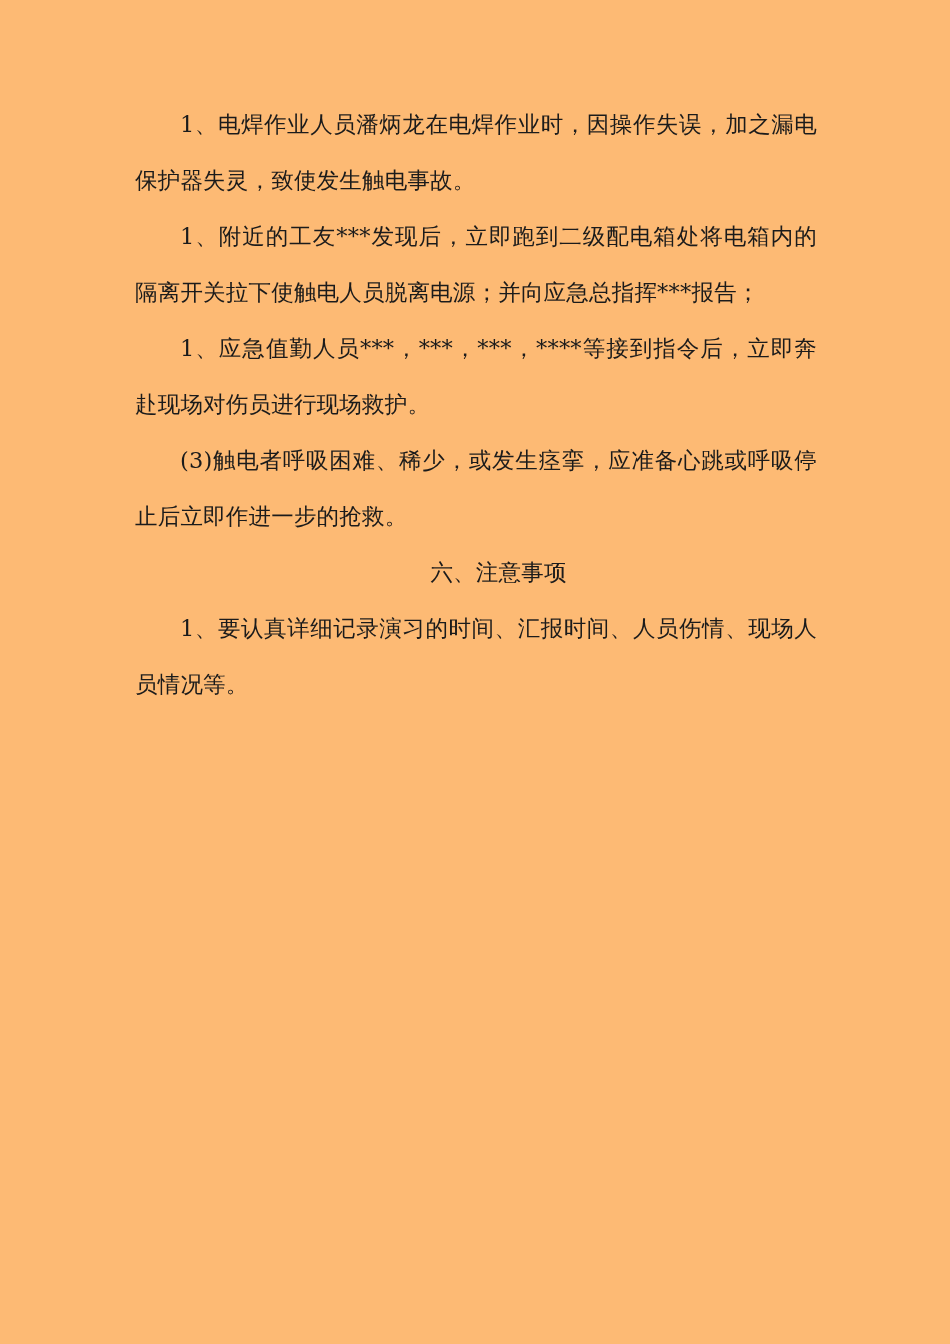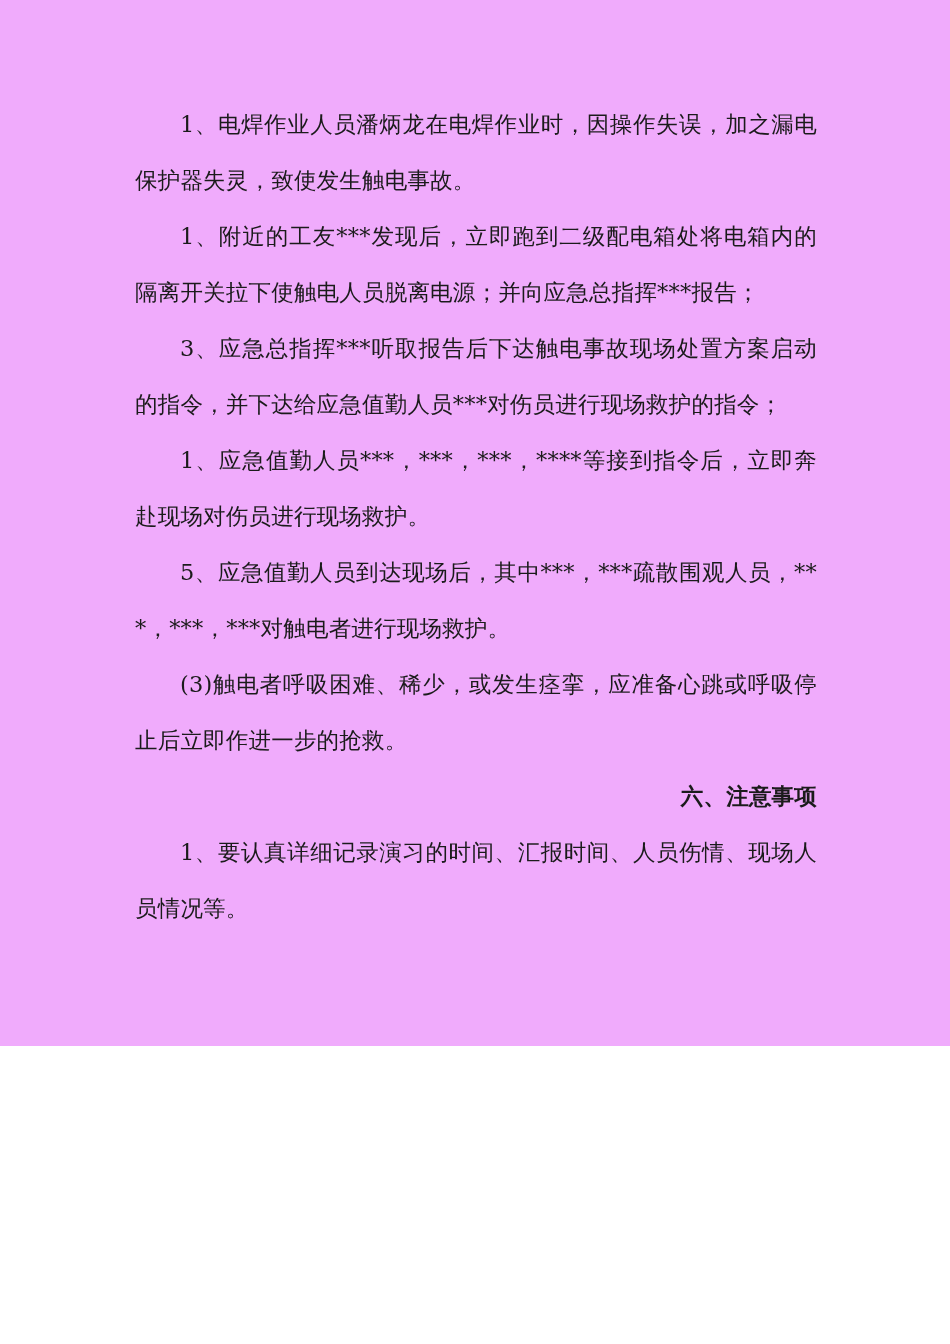--- a/index.html
+++ b/index.html
@@ -11,22 +11,22 @@
 
   body {
     font-family: "DejaVu Serif", "Liberation Serif", serif;
     color: #1a1a1a;
     -webkit-font-smoothing: antialiased;
   }
 
   .page {
     position: relative;
     width: 950px;
-    height: 1046px;
-    background: #f0abfc;
+    height: 1344px;
+    background: #fdba74;
     overflow: hidden;
     box-sizing: border-box;
   }
 
   .doc-body {
     position: absolute;
     left: 135px;
     top: 96px;
     width: 682px;
   }
@@ -43,43 +43,40 @@
     letter-spacing: 0.2px;
     color: #1b1b1b;
     word-break: break-all;
   }
 
   
   .heading {
     font-family: "DejaVu Serif", "Liberation Serif", serif;
     font-size: 22.5px;
     line-height: 56px;
-    text-align: right;
+    text-align: center;
     text-indent: 45px;
     margin: 0;
     letter-spacing: 0.2px;
     color: #1b1b1b;
-    font-weight: bold;
   }
 </style>
 </head>
 <body>
 
 <div class="page">
   <div class="doc-body">
 
     <p class="para">1、电焊作业人员潘炳龙在电焊作业时，因操作失误，加之漏电保护器失灵，致使发生触电事故。</p>
 
     <p class="para">1、附近的工友***发现后，立即跑到二级配电箱处将电箱内的隔离开关拉下使触电人员脱离电源；并向应急总指挥***报告；</p>
 
-    <p class="para">3、应急总指挥***听取报告后下达触电事故现场处置方案启动的指令，并下达给应急值勤人员***对伤员进行现场救护的指令；</p>
 
     <p class="para">1、应急值勤人员***，***，***，****等接到指令后，立即奔赴现场对伤员进行现场救护。</p>
 
-    <p class="para">5、应急值勤人员到达现场后，其中***，***疏散围观人员，***，***，***对触电者进行现场救护。</p>
 
 
 
     <p class="para">(3)触电者呼吸困难、稀少，或发生痉挛，应准备心跳或呼吸停止后立即作进一步的抢救。</p>
 
 
     <p class="heading">六、注意事项</p>
 
     <p class="para">1、要认真详细记录演习的时间、汇报时间、人员伤情、现场人员情况等。</p>
 

